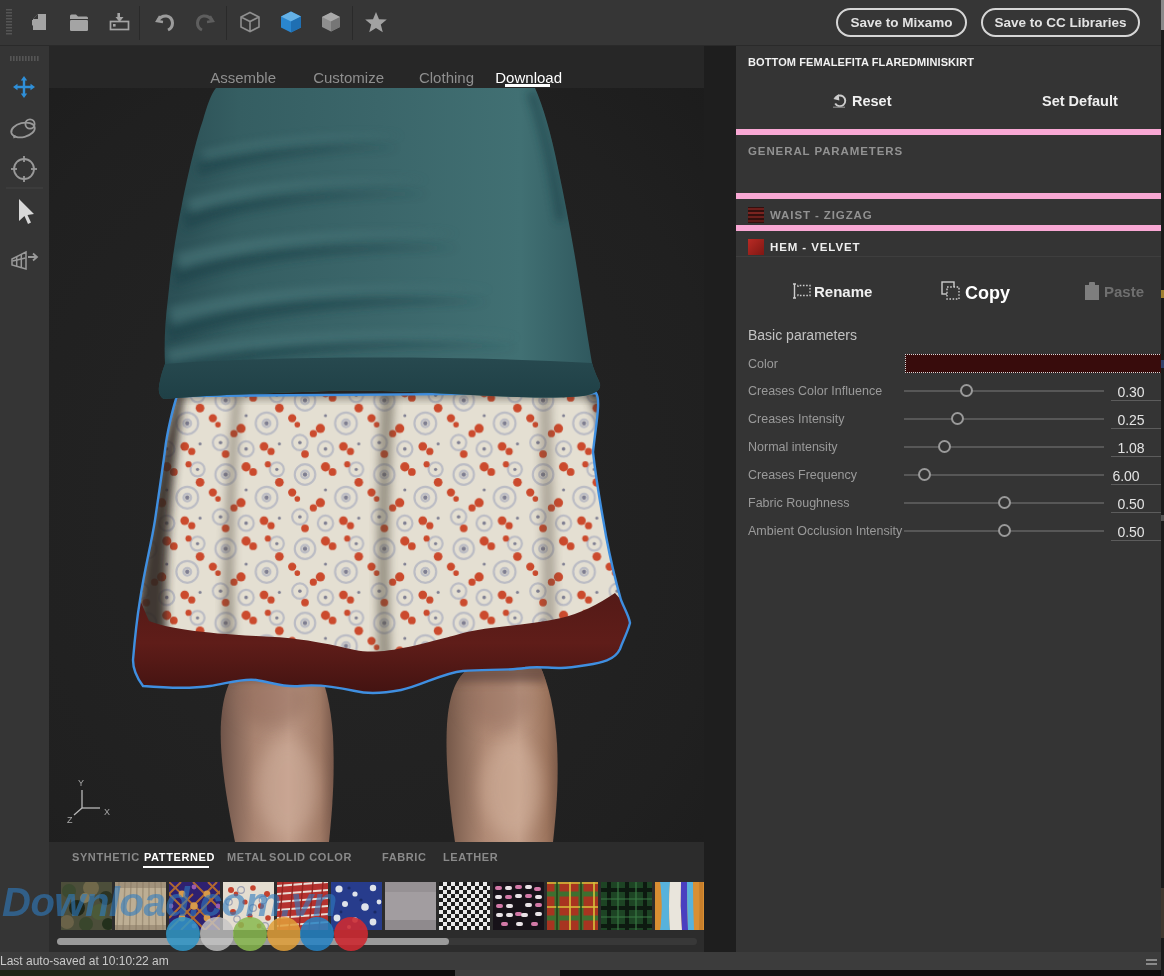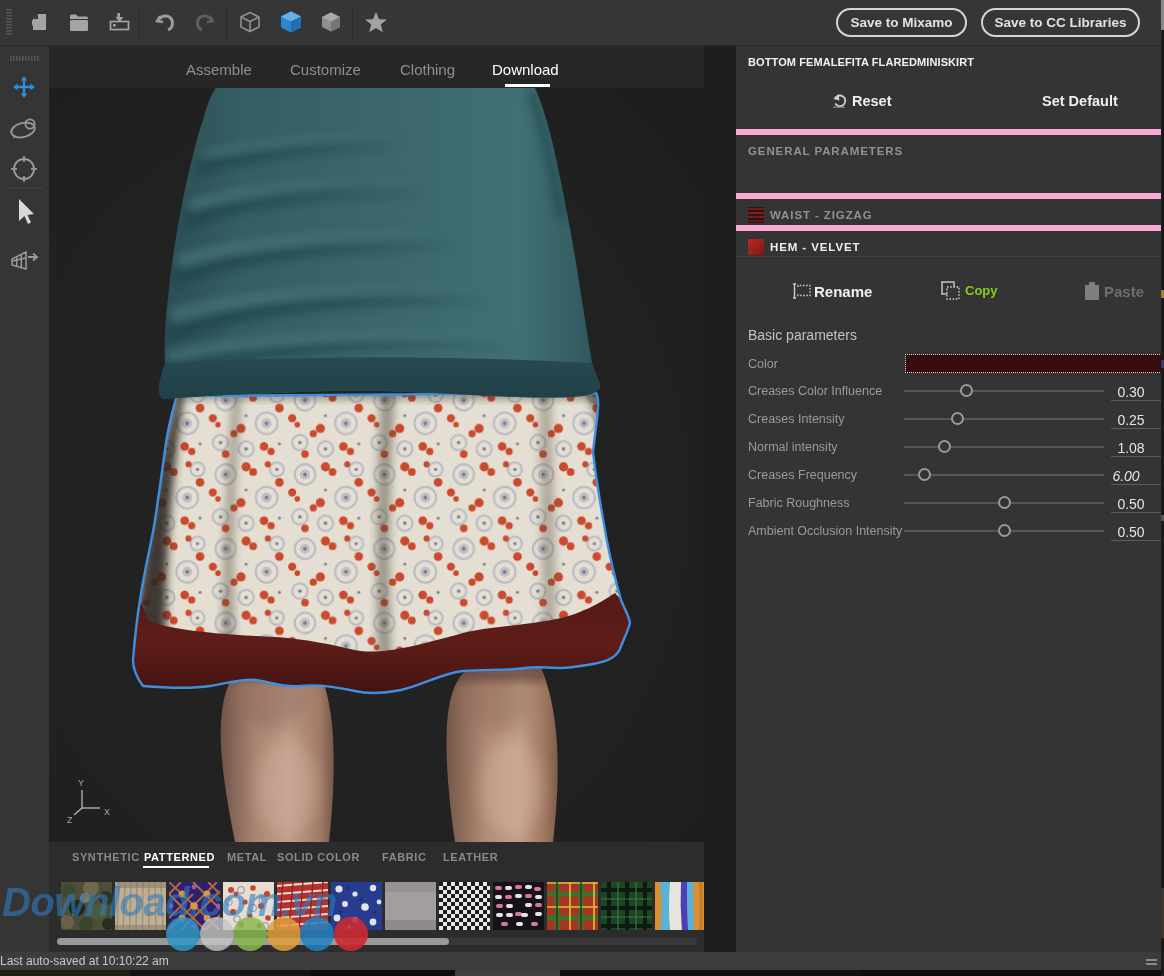--- a/index.html
+++ b/index.html
@@ -13,21 +13,21 @@
   .vsep { position:absolute; top:6px; width:1px; height:34px; background:#2a2a2a; }
   .ticon { position:absolute; top:0; height:46px; display:flex; align-items:center; justify-content:center; }
   .pill { position:absolute; top:8px; height:29px; border:2px solid #d6d6d6; border-radius:15px;
     color:#e2e2e2; font-weight:bold; font-size:13.5px; display:flex; align-items:center; justify-content:center; }
 
   
   #sidebar { left:0; top:46px; width:49px; height:906px; background:#353535; }
 
   
   #tabbar { left:49px; top:46px; width:655px; height:42px; background:#272727; }
-  .tab { position:absolute; top:4px; height:42px; line-height:40px; color:#8f8f8f; font-size:15px; text-align:left; }
+  .tab { position:absolute; top:12px; height:42px; line-height:40px; color:#8f8f8f; font-size:15px; text-align:right; }
   .tab.active { color:#ffffff; }
 
   
   #viewport { left:49px; top:88px; width:655px; height:754px; background:#1f1f1f; overflow:hidden; }
 
   
   #botpanel { left:49px; top:842px; width:655px; height:110px; background:#2c2c2c; overflow:hidden; }
   .cat { position:absolute; top:9px; font-size:11px; font-weight:bold; letter-spacing:0.6px; color:#8a8a8a; }
   .cat.active { color:#ffffff; }
   .thumb { position:absolute; top:40px; width:51px; height:48px; overflow:hidden; }
@@ -321,21 +321,21 @@
     <div class="tab" style="left:137px;width:90px;">Assemble</div>
     <div class="tab" style="left:241px;width:94px;">Customize</div>
     <div class="tab" style="left:351px;width:74px;">Clothing</div>
     <div class="tab active" style="left:443px;width:70px;">Download</div>
     <div class="abs" style="left:456px;top:38px;width:45px;height:3px;background:#ffffff;"></div>
   </div>
   <div id="botpanel" class="abs">
     <div class="cat" style="left:11px;margin-left:12px;">SYNTHETIC</div>
     <div class="cat active" style="left:95px;">PATTERNED</div>
     <div class="cat" style="left:178px;">METAL</div>
-    <div class="cat" style="left:228px;">SOLID COLOR</div>
+    <div class="cat" style="left:220px;">SOLID COLOR</div>
     <div class="cat" style="left:333px;">FABRIC</div>
     <div class="cat" style="left:394px;">LEATHER</div>
     <div class="abs" style="left:94px;top:24px;width:66px;height:2px;background:#ffffff;"></div>
 
     <div class="thumb" style="left:12px;"><svg width="51" height="48" viewBox="0 0 51 48">
           <rect width="51" height="48" fill="#4c4e3a"></rect>
           <circle cx="8" cy="9" r="7" fill="#3c4a30"></circle>
           <circle cx="30" cy="6" r="8" fill="#70684a"></circle>
           <circle cx="45" cy="16" r="7" fill="#2c3424"></circle>
           <circle cx="16" cy="26" r="8" fill="#1f2618"></circle>
@@ -666,21 +666,21 @@
       <g stroke="#cdcdcd" stroke-width="1.4" fill="none">
         <path d="M1 2 L4 2 M1 16 L4 16 M2.5 2 L2.5 16"></path>
         <path d="M6 5 L6 3.5 L18 3.5 L18 13.5 L6 13.5 L6 12" stroke-dasharray="1.6 1.6"></path>
       </g>
     </svg>
     <div class="abs" style="left:78px;top:237px;font-size:15px;font-weight:bold;color:#f0f0f0;">Rename</div>
     <svg class="abs" style="left:205px;top:235px;" width="20" height="20" viewBox="0 0 20 20">
       <rect x="1" y="1" width="12" height="12" fill="none" stroke="#cdcdcd" stroke-width="1.4"></rect>
       <rect x="6" y="6" width="12" height="12" fill="#343434" stroke="#cdcdcd" stroke-width="1.4" stroke-dasharray="1.6 1.6"></rect>
     </svg>
-    <div class="abs" style="left:229px;top:237px;font-size:13px;font-weight:bold;color:#84cc16;">Copy</div>
+    <div class="abs" style="left:229px;top:237px;font-size:18px;font-weight:bold;color:#ffffff;">Copy</div>
     <svg class="abs" style="left:347px;top:235px;" width="18" height="20" viewBox="0 0 18 20">
       <path d="M2 4 L16 4 L16 19 L2 19 Z" fill="#7e7e7e"></path>
       <rect x="6" y="1" width="6" height="5" rx="1" fill="#7e7e7e"></rect>
     </svg>
     <div class="abs" style="left:368px;top:237px;font-size:15px;font-weight:bold;color:#6f6f6f;">Paste</div>
 
     <div class="abs" style="left:12px;top:281px;font-size:14px;color:#c2c2c2;">Basic parameters</div>
     <svg class="abs" style="left:431px;top:283px;" width="14" height="9" viewBox="0 0 14 9">
         <path d="M1.5 7 L7 1.5 L12.5 7" fill="none" stroke="#bdbdbd" stroke-width="1.8"></path>
       </svg>
@@ -702,21 +702,21 @@
 
     <div class="slabel" style="top:394px;">Normal intensity</div>
     <div class="strack" style="top:400px;"></div>
       <div class="sknob" style="left:202px;top:394px;"></div>
     <div class="sval" style="left:360px;top:394px;">1.08</div>
       <div class="sunder" style="top:410px;"></div>
 
     <div class="slabel" style="top:422px;">Creases Frequency</div>
     <div class="strack" style="top:428px;"></div>
       <div class="sknob" style="left:182px;top:422px;"></div>
-    <div class="sval" style="left:355px;top:422px;font-style:italic;">6.00</div>
+    <div class="sval" style="left:355px;top:422px;">6.00</div>
       <div class="sunder" style="top:438px;"></div>
 
     <div class="slabel" style="top:450px;">Fabric Roughness</div>
     <div class="strack" style="top:456px;"></div>
       <div class="sknob" style="left:262px;top:450px;"></div>
     <div class="sval" style="left:360px;top:450px;">0.50</div>
       <div class="sunder" style="top:466px;"></div>
 
     <div class="slabel" style="top:478px;">Ambient Occlusion Intensity</div>
     <div class="strack" style="top:484px;"></div>

